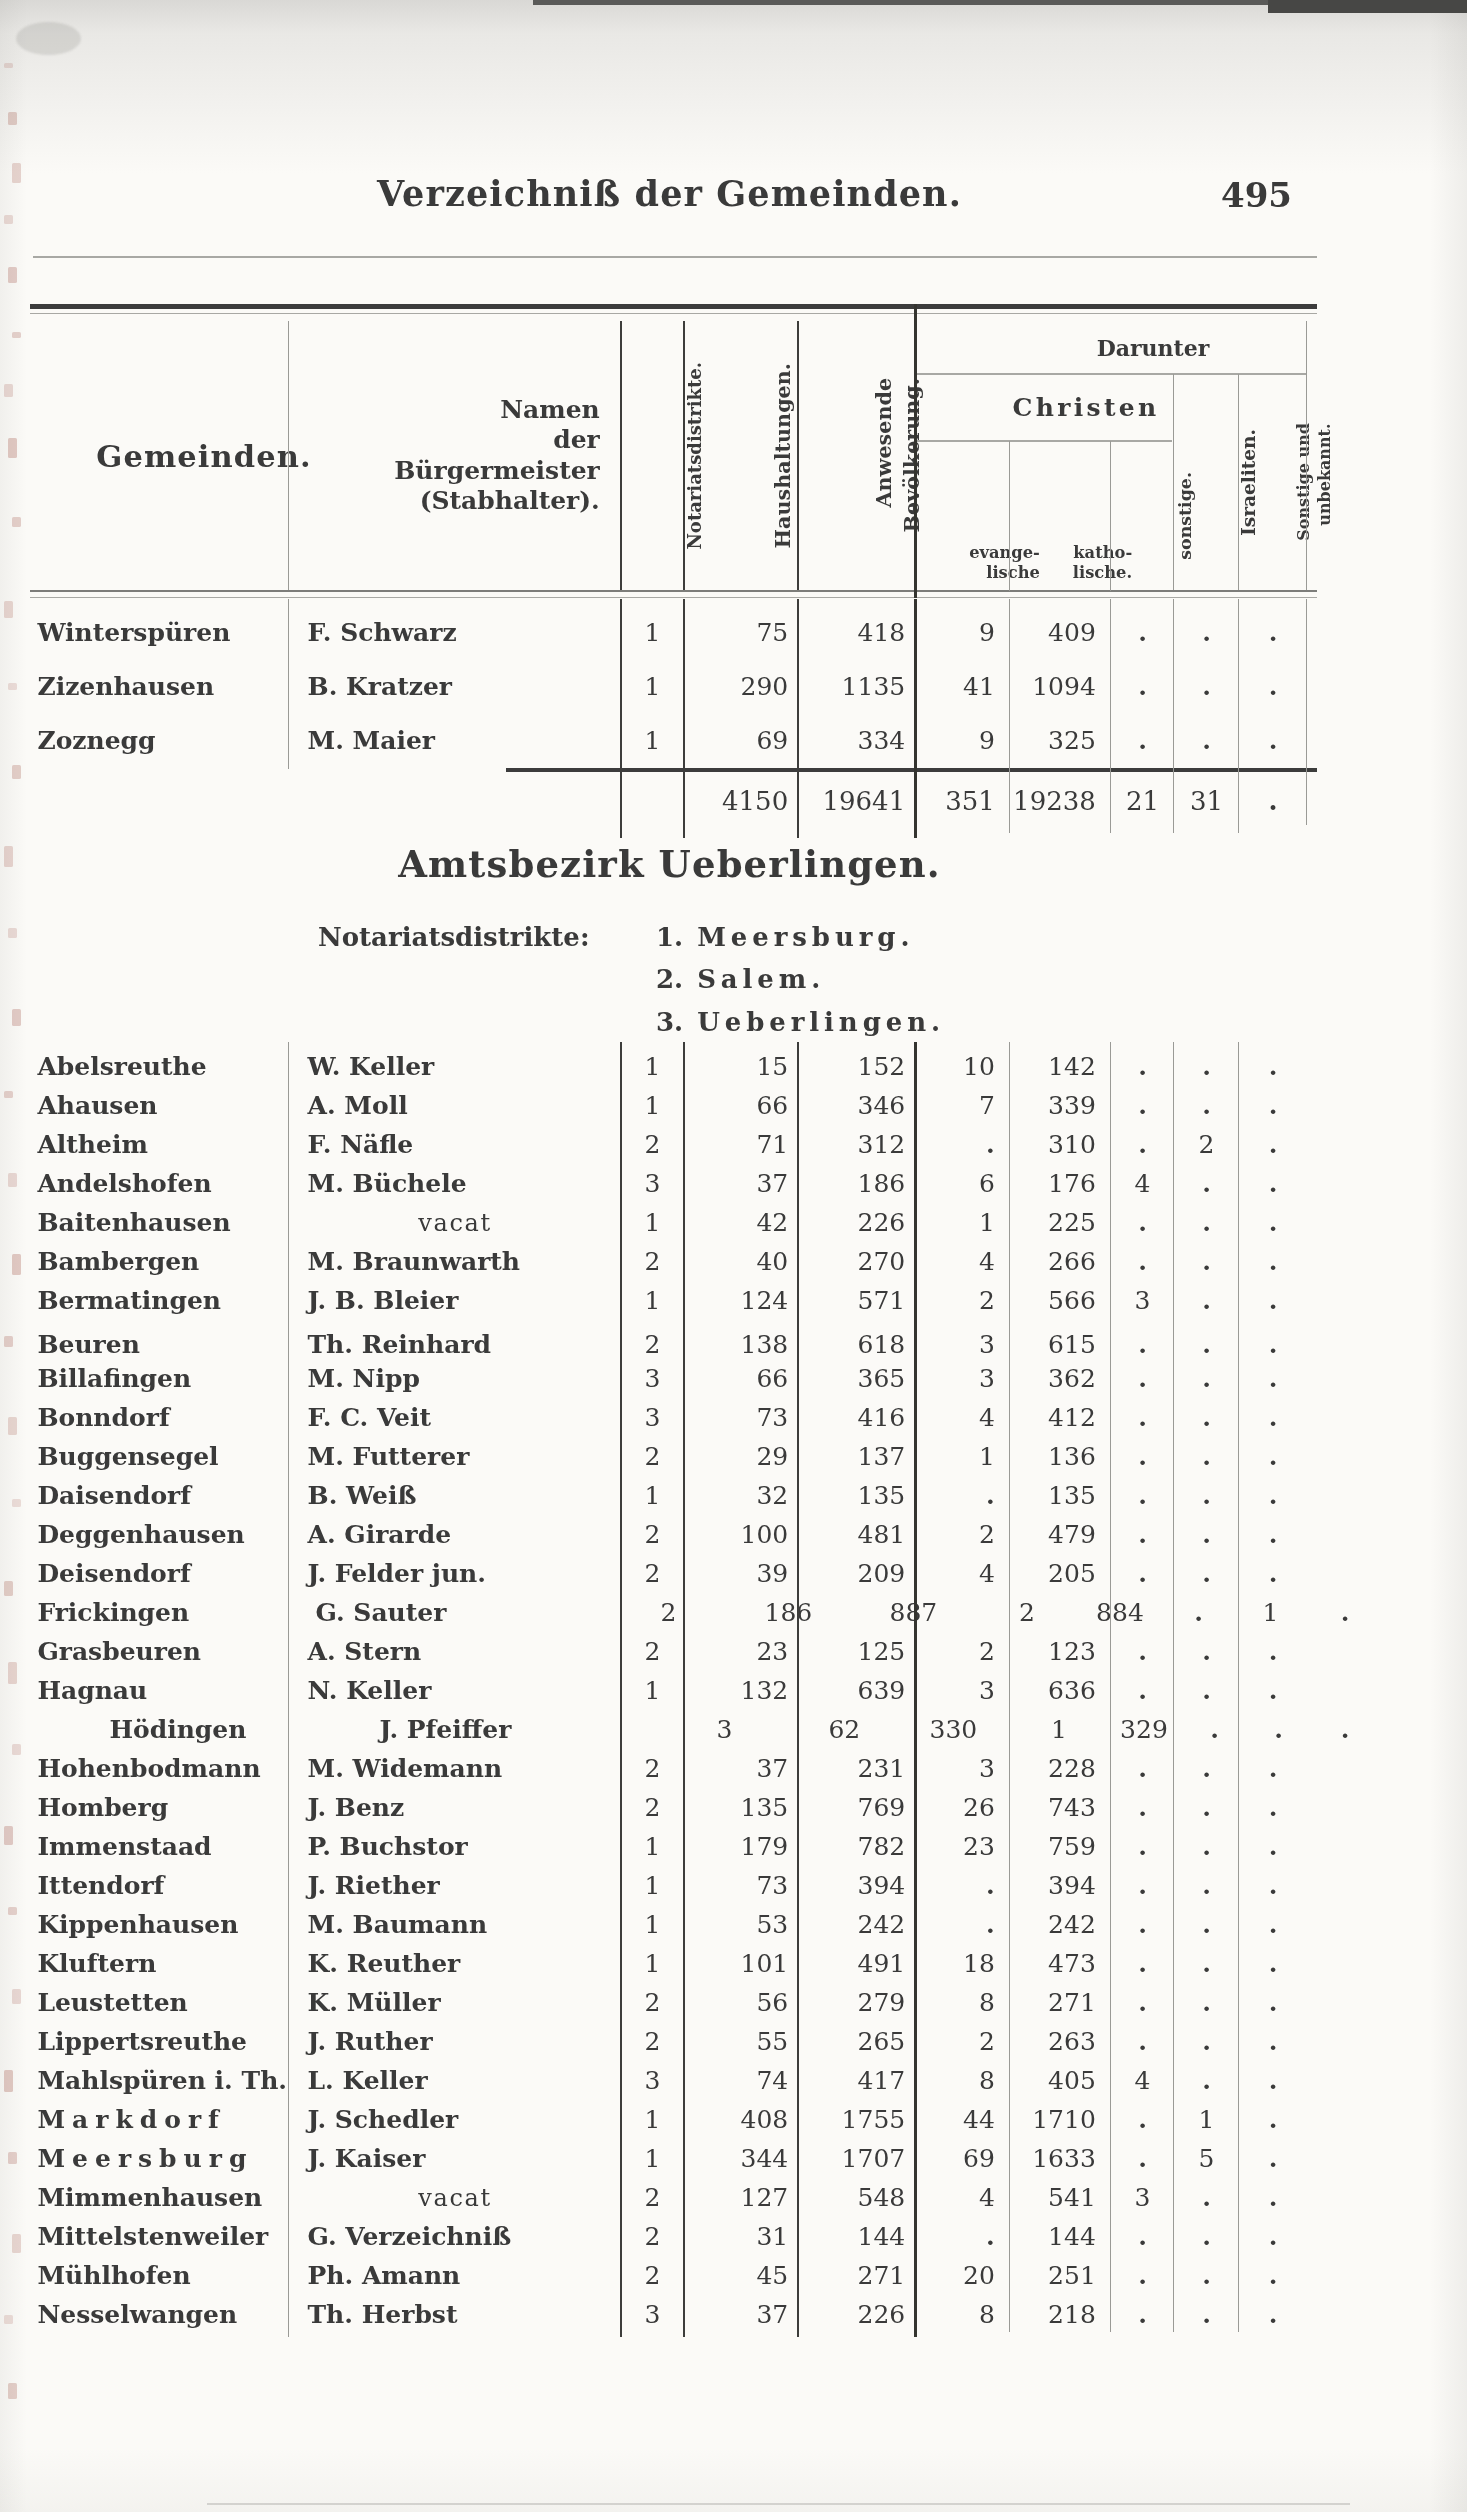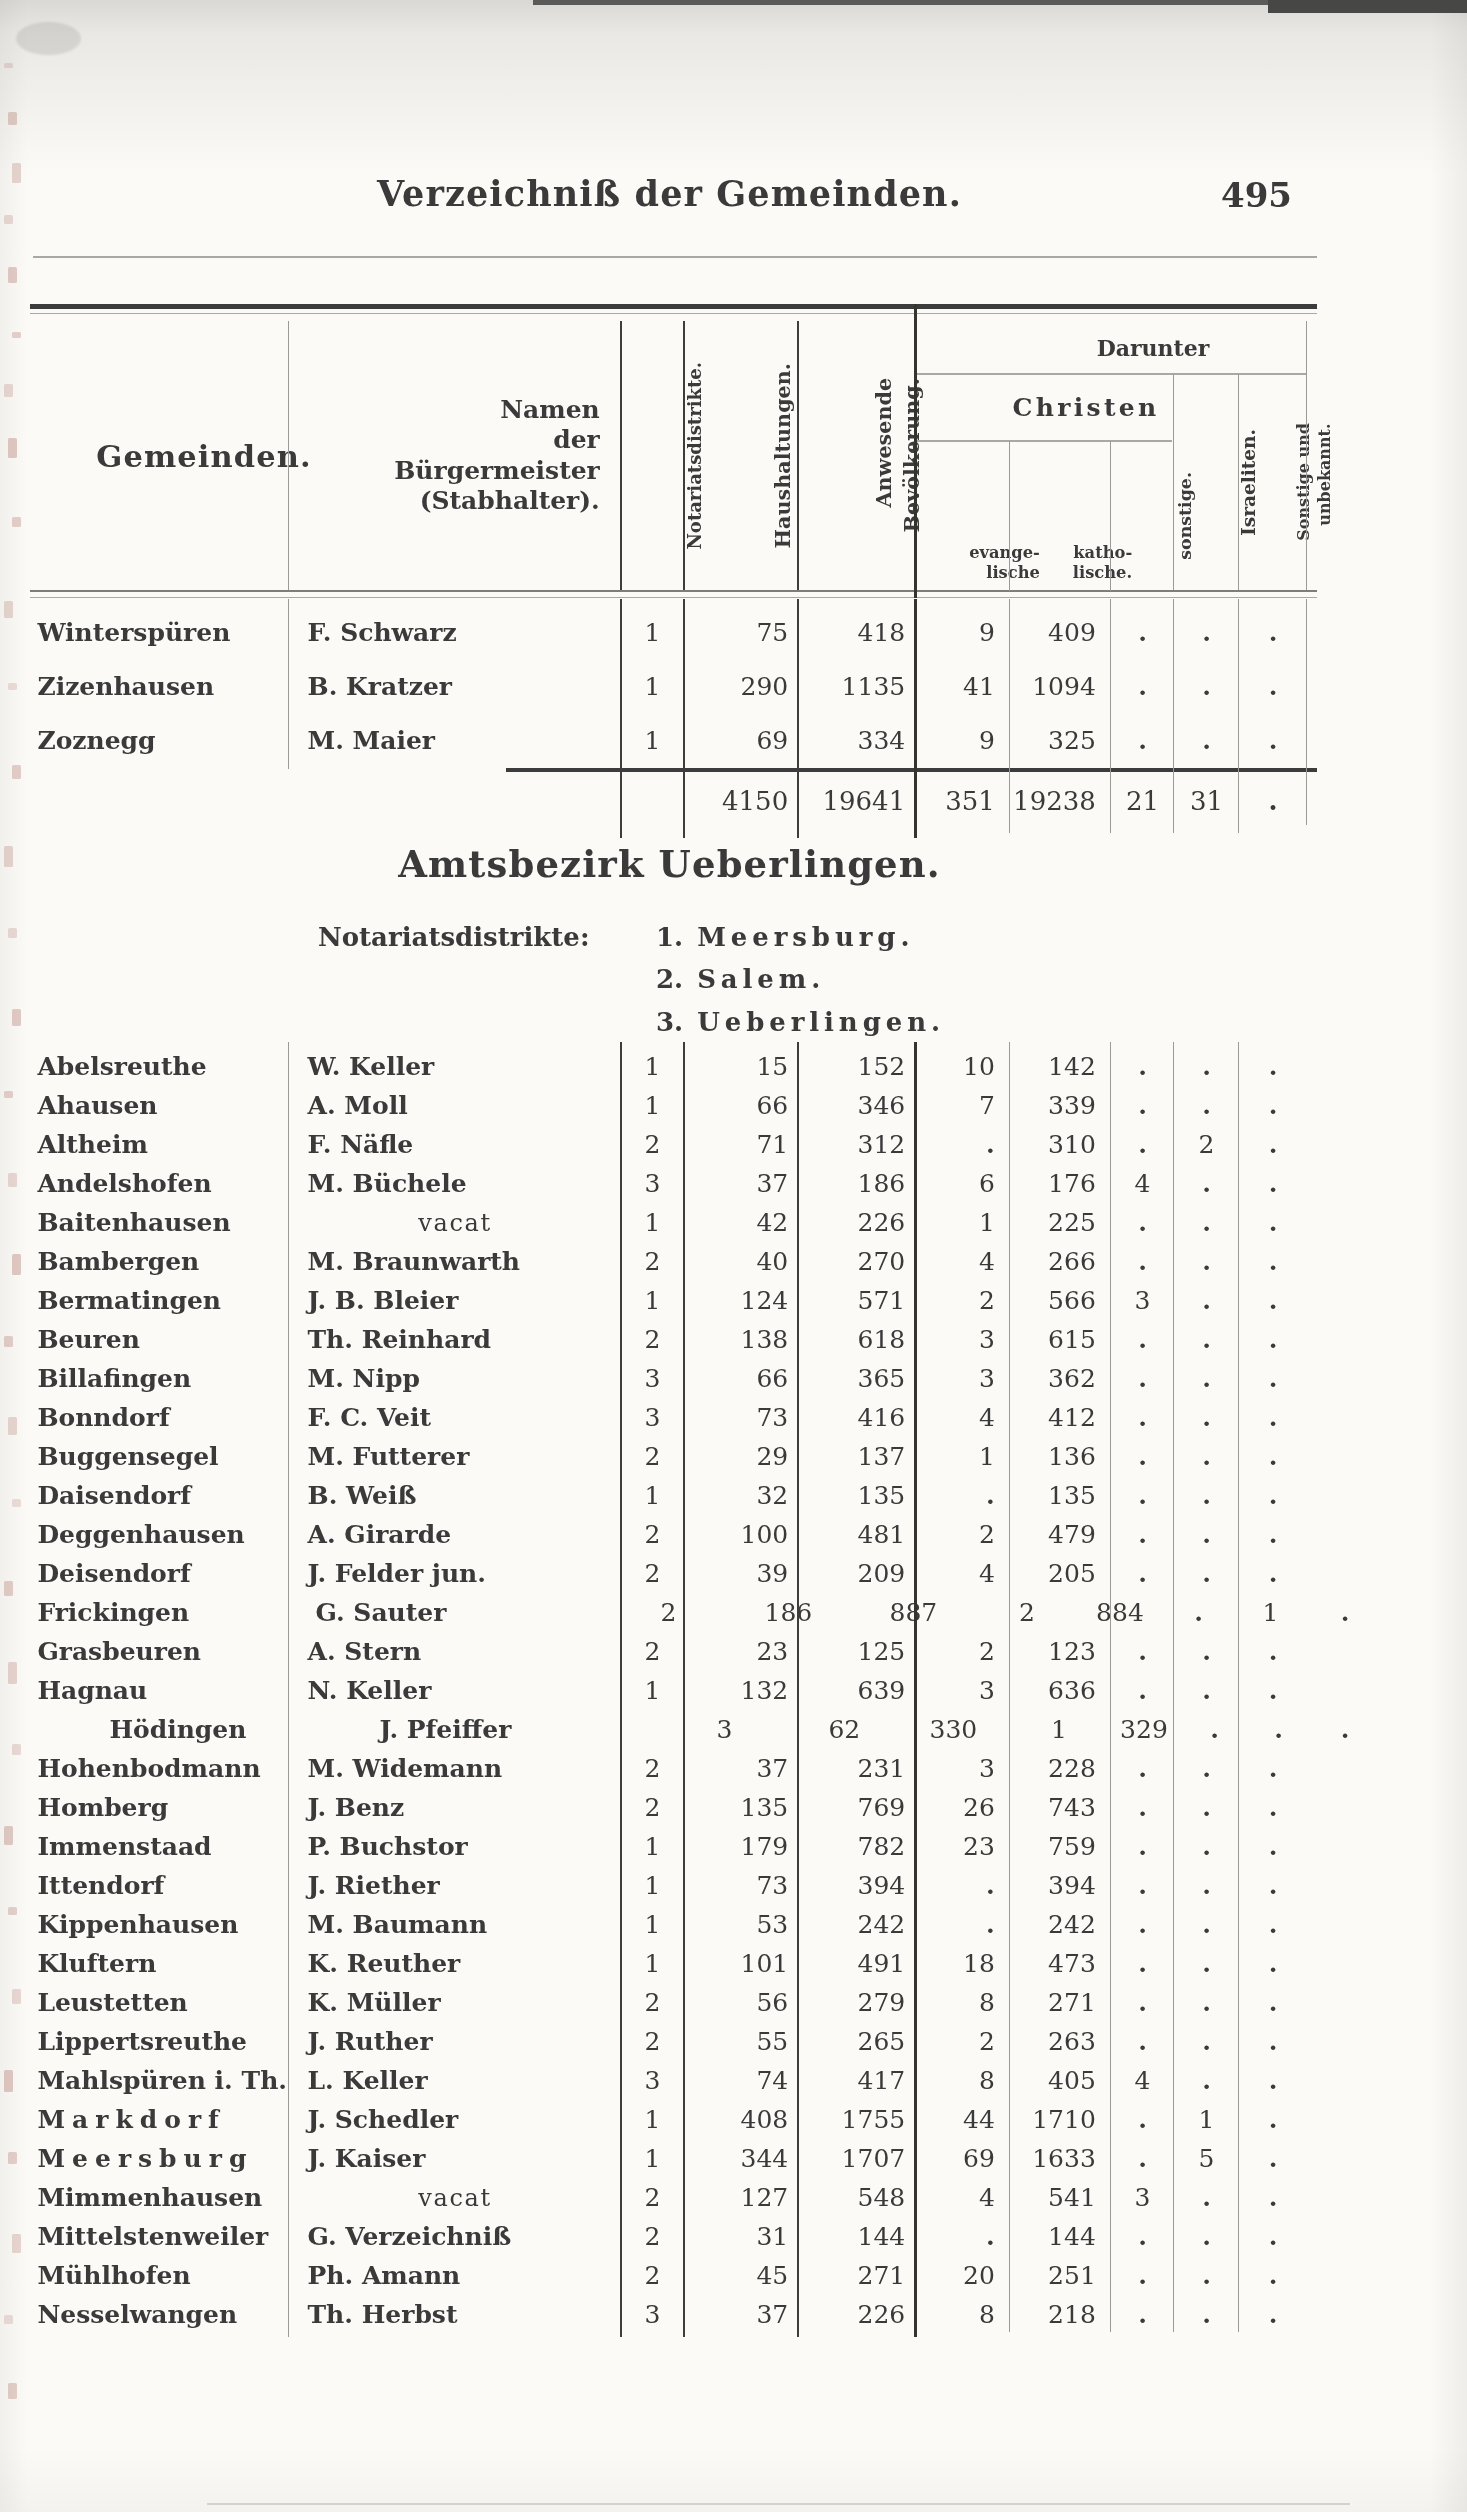--- a/index.html
+++ b/index.html
@@ -307,21 +307,21 @@
         <div class="cell c-mayor" style="width: 332px;">J. B. Bleier</div>
         <div class="cell c-ctr" style="width: 63px;">1</div>
         <div class="cell c-num pr18" style="width: 114px;">124</div>
         <div class="cell c-num pr18" style="width: 117px;">571</div>
         <div class="cell c-num pr28" style="width: 95px;">2</div>
         <div class="cell c-num pr28" style="width: 101px;">566</div>
         <div class="cell c-ctr" style="width: 63px;">3</div>
         <div class="cell c-ctr dotval" style="width: 65px;">.</div>
         <div class="cell c-ctr dotval" style="width: 68px;">.</div>
       </div>
-      <div class="trow" style="height: 39px;">
+      <div class="trow" style="height: 39px; align-items: flex-end;">
         <div class="cell c-name" style="width: 256px;">Beuren</div>
         <div class="cell c-mayor" style="width: 332px;">Th. Reinhard</div>
         <div class="cell c-ctr" style="width: 63px;">2</div>
         <div class="cell c-num pr18" style="width: 114px;">138</div>
         <div class="cell c-num pr18" style="width: 117px;">618</div>
         <div class="cell c-num pr28" style="width: 95px;">3</div>
         <div class="cell c-num pr28" style="width: 101px;">615</div>
         <div class="cell c-ctr dotval" style="width: 63px;">.</div>
         <div class="cell c-ctr dotval" style="width: 65px;">.</div>
         <div class="cell c-ctr dotval" style="width: 68px;">.</div>

